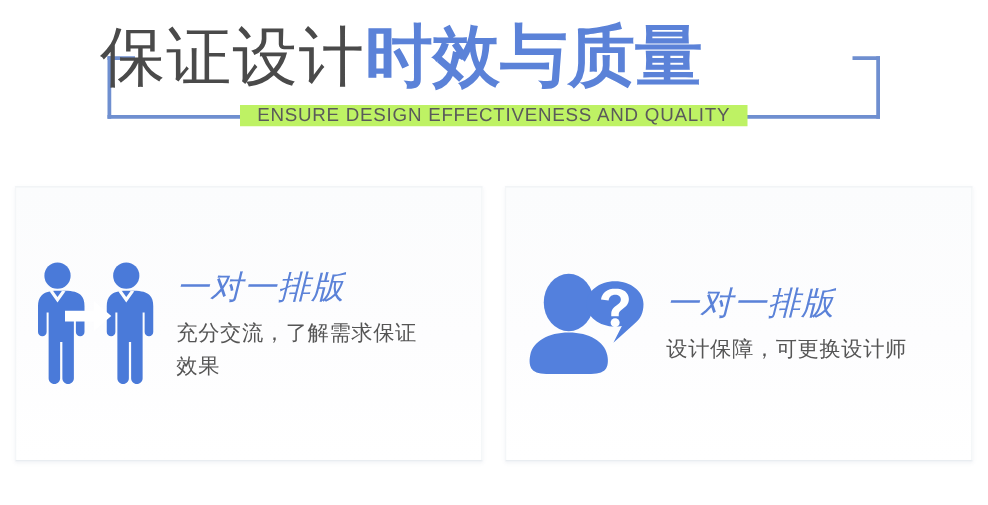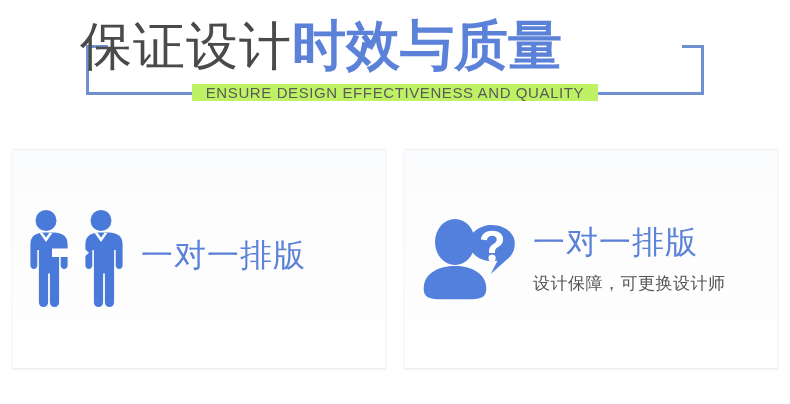--- a/index.html
+++ b/index.html
@@ -115,25 +115,26 @@
     min-width: 128px;
     display: flex;
     align-items: center;
     justify-content: center;
   }
   .card-text {
     flex: 1;
     padding-right: 14px;
   }
   .card-title {
-    font-size: 32px;
+    font-size: 26px;
     color: #5b82d8;
     line-height: 1.25;
     margin-bottom: 9px;
     letter-spacing: 1px;
+    font-style: italic;
   }
   .card-desc {
     font-size: 17px;
     color: #555555;
     line-height: 1.5;
     letter-spacing: 0.5px;
     max-width: 200px;
   }
 </style>
 </head>
@@ -180,20 +181,21 @@
           <path d="M69.6 23.9 L76 33 L82.4 23.9 L79.6 23.5 L76 28.5 L72.4 23.5 Z" fill="#fbfcfd"></path>
         </g>
 
         <g>
           <path d="M28 40.5 h23 v-6.5 l11.5 9.8 -11.5 9.8 v-6.5 h-23 z" fill="#ffffff" stroke="#ffffff" stroke-width="2"></path>
         </g>
       </svg>
     </div>
     <div class="card-text">
       <div class="card-title">一对一排版</div>
+      <div class="card-desc">充分交流，了解需求保证效果</div>
     </div>
   </div>
 
   <div class="card">
     <div class="card-icon">
       <svg width="104" height="92" viewBox="0 0 104 92" xmlns="http://www.w3.org/2000/svg" aria-hidden="true">
         <g fill="#5380dd">
 
           <ellipse cx="38" cy="29" rx="20" ry="23"></ellipse>
 

